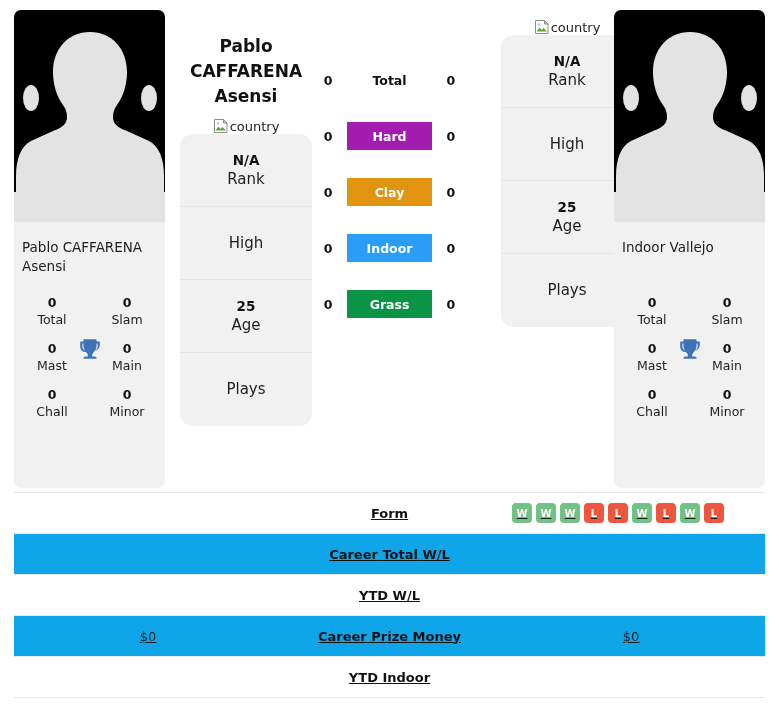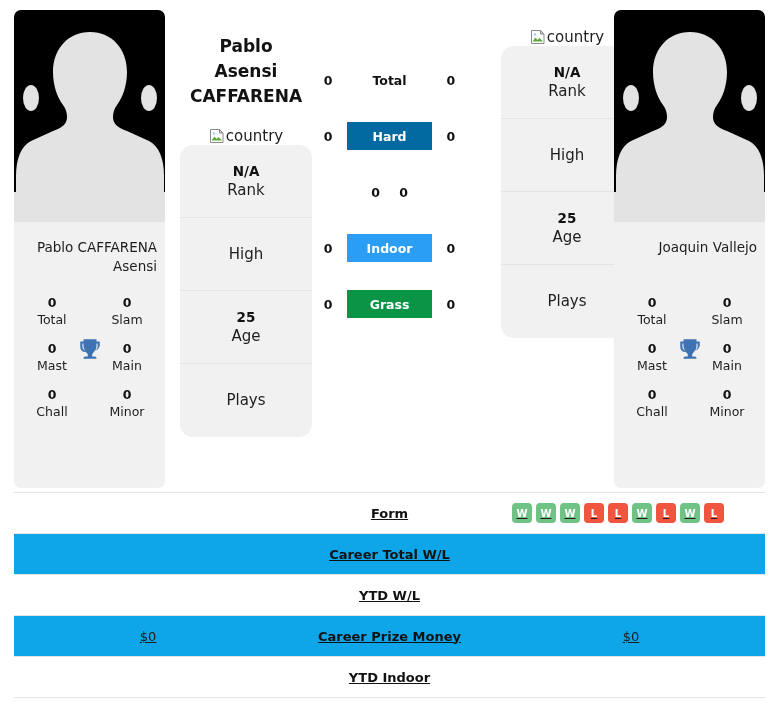--- a/index.html
+++ b/index.html
@@ -48,21 +48,21 @@
     width: 152px;
     height: 196px;
   }
   .photo-fade {
     position: absolute;
     left: 0; right: 0; bottom: 0;
     height: 30px;
     background: #e3e3e3;
   }
   .player-card-name {
-    text-align: right;
+    text-align: left;
     font-size: 13.5px;
     line-height: 19px;
     color: #1d1d1d;
     padding: 16px 8px 0 8px;
     min-height: 56px;
   }
   .titles-grid {
     position: relative;
     flex: 1;
     padding: 4px 6px 10px 6px;
@@ -109,22 +109,22 @@
   }
   .pname {
     text-align: center;
     font-size: 17px;
     font-weight: bold;
     line-height: 25px;
     color: #121212;
     padding-top: 24px;
   }
   .country-line {
-    margin-top: 18px;
-    font-size: 15px;
+    margin-top: 9px;
+    font-size: 13px;
     color: #1d1d1d;
     display: flex;
     align-items: center;
     justify-content: center;
     white-space: nowrap;
   }
   .broken-img {
     width: 16px;
     height: 16px;
     margin-right: 1px;
@@ -290,22 +290,22 @@
           <div class="tg-num">0</div>
           <div class="tg-lab">Minor</div>
         </div>
       </div>
     </div>
   </div>
 
   <div class="info-col">
     <div class="pname">
       <div>Pablo</div>
+      <div>CAFFARENA</div>
       <div>Asensi</div>
-      <div>CAFFARENA</div>
     </div>
     <div class="country-line">
       <svg class="broken-img" viewBox="0 0 16 16">
         <path fill="#ffffff" stroke="#8a8a8a" stroke-width="1" d="M1.5 1.5h9l3.5 3.5v9.5h-12.5z"></path>
         <path fill="#cfcfcf" stroke="#8a8a8a" stroke-width="1" d="M10.5 1.5l3.5 3.5h-3.5z"></path>
         <path fill="#5aa832" d="M2.5 12.5l3-4 2 2.5 2-2 3.5 3.5z"></path>
         <circle cx="5" cy="5.5" r="1.3" fill="#9ad0f0"></circle>
       </svg>
       <span>country</span>
     </div>
@@ -330,25 +330,26 @@
   </div>
 
   <div class="surface-col">
     <div class="surf-row">
       <div class="surf-score">0</div>
       <div class="surf-badge plain">Total</div>
       <div class="surf-score">0</div>
     </div>
     <div class="surf-row">
       <div class="surf-score">0</div>
-      <div class="surf-badge" id="badge-hard" style="background: #0369a1;">Hard</div>
+      <div class="surf-badge" id="badge-hard" style="background: #a21caf;">Hard</div>
       <div class="surf-score">0</div>
     </div>
     <div class="surf-row">
       <div class="surf-score">0</div>
+      <div class="surf-badge" id="badge-clay" style="background: rgb(225, 148, 15);">Clay</div>
       <div class="surf-score">0</div>
     </div>
     <div class="surf-row">
       <div class="surf-score">0</div>
       <div class="surf-badge" id="badge-indoor" style="background: rgb(42, 158, 244);">Indoor</div>
       <div class="surf-score">0</div>
     </div>
     <div class="surf-row">
       <div class="surf-score">0</div>
       <div class="surf-badge" id="badge-grass" style="background: rgb(10, 148, 69);">Grass</div>
@@ -388,21 +389,21 @@
 
   <div class="player-card">
     <div class="photo-wrap">
       <svg class="silhouette" viewBox="0 0 152 196">
         <path fill="#e3e3e3" d="M76 6c-22 0-37 17-37 40 0 13 4 25 10 33 3 4 4 8 4 12 0 7-5 11-14 14L17 115C7 120 2 133 2 150v46h148v-46c0-17-5-30-15-35l-22-10c-9-3-14-7-14-14 0-4 1-8 4-12 6-8 10-20 10-33 0-23-15-40-37-40z"></path>
         <ellipse cx="17" cy="72" rx="8" ry="13" fill="#e3e3e3"></ellipse>
         <ellipse cx="135" cy="72" rx="8" ry="13" fill="#e3e3e3"></ellipse>
       </svg>
       <div class="photo-fade"></div>
     </div>
-    <div class="player-card-name">Joaquin Vallejo</div>
+    <div class="player-card-name">Indoor Vallejo</div>
     <div class="titles-grid">
       <svg class="trophy-icon" viewBox="0 0 24 24">
         <path fill="#3f72b4" d="M6 3h12v2h3v3c0 2.8-2 5.1-4.6 5.6C15.6 15 14 16.2 14 17.5V19h2.5c.8 0 1.5.7 1.5 1.5V21H6v-.5c0-.8.7-1.5 1.5-1.5H10v-1.5c0-1.3-1.6-2.5-2.4-2.9C5 15.1 3 12.8 3 10V5h3V3zm0 4H5v3c0 1.6 1 3 2.4 3.5C6.5 12.3 6 10.7 6 9V7zm12 0v2c0 1.7-.5 3.3-1.4 4.5C18 13 19 11.6 19 10V7h-1z"></path>
       </svg>
       <div class="tg-row">
         <div class="tg-cell">
           <div class="tg-num">0</div>
           <div class="tg-lab">Total</div>
         </div>
         <div class="tg-cell">

